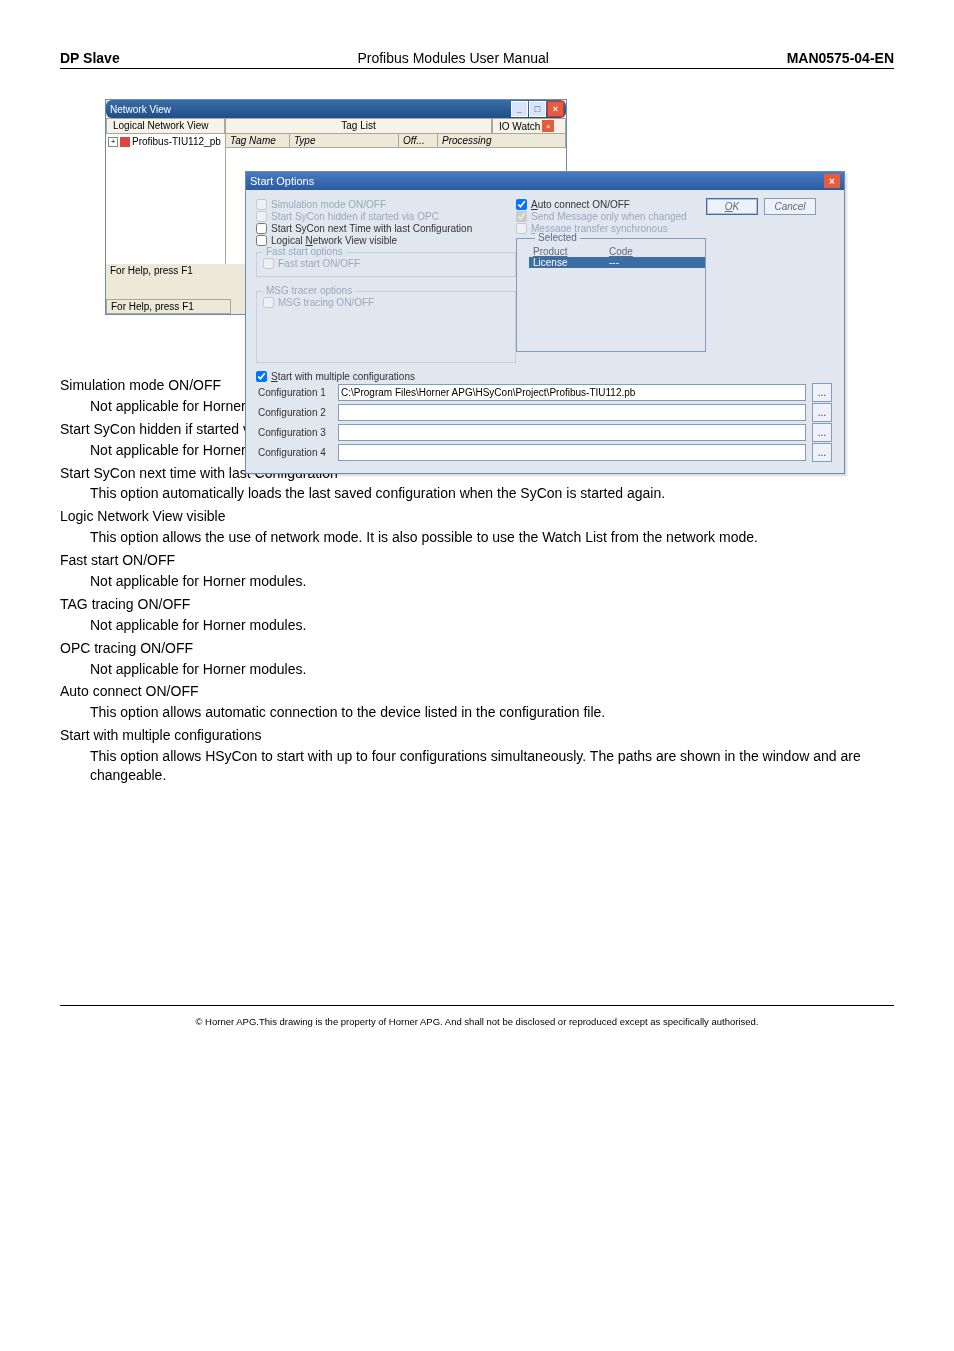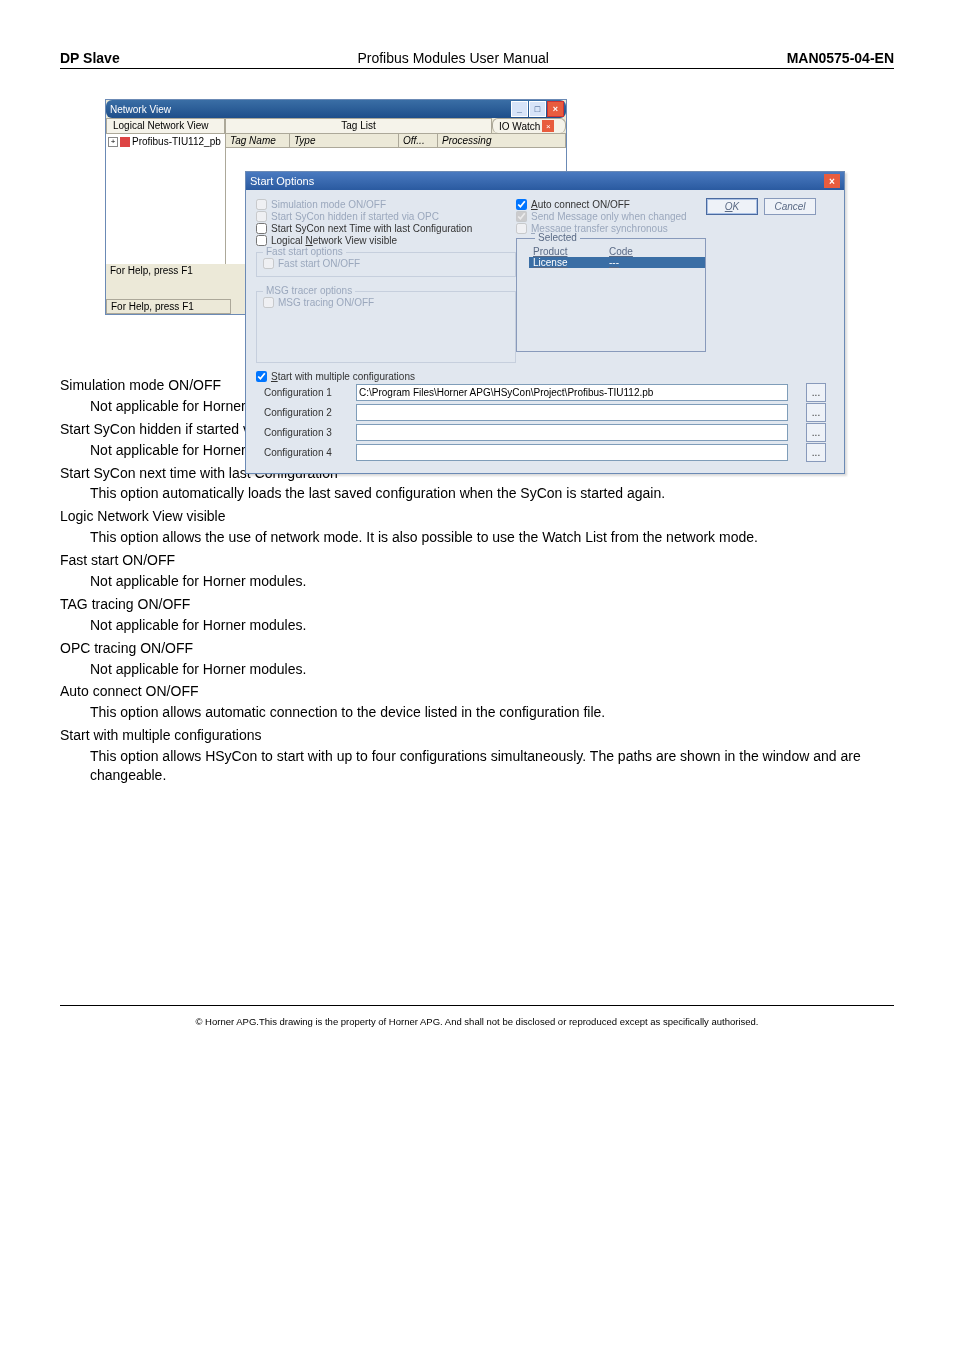--- a/index.html
+++ b/index.html
@@ -99,21 +99,21 @@
   }
   .nv-tab {
     border:1px solid #aca899;
     border-bottom:none;
     background:#f5f3ea;
     padding:1px 6px;
     font-size:10px;
   }
   .nv-tab.left { width:105px; }
   .nv-tab.mid { flex:1; text-align:center;}
-  .nv-tab.right { width:60px; display:flex; align-items:center; gap:2px;border-radius:6px;}
+  .nv-tab.right { width:60px; display:flex; align-items:center; gap:2px;}
   .nv-tab .mini-close {
     width:12px;height:12px;background:#e85c3e;color:#fff;display:flex;align-items:center;justify-content:center;font-size:8px;
   }
   .nv-body { display:flex; height:130px; }
   .nv-side {
     width:115px; border-right:1px solid #aca899; background:#fff; padding:2px; font-size:10px;
   }
   .nv-side .tree-item { display:flex; align-items:center; gap:2px;}
   .tree-icon { width:10px;height:10px;background:#d44; display:inline-block; }
   .nv-main { flex:1; background:#fff; }
@@ -166,21 +166,21 @@
   .selected-box .sb-row { display:flex; }
   .selected-box .sb-row div:first-child { width:76px; padding-left:4px;}
   .selected-box .hl { background:#3a6ea5; color:#fff; }
   .sd-btn {
     border:1px solid #889abb; background:#eef2f8; padding:2px 0; width:70px; text-align:center; font-size:10px;
   }
   .sd-btn:first-child { border:1px solid #4a6aa0; box-shadow: inset 0 0 0 1px #aac1e5; }
   .under { text-decoration: underline; }
 
   .sd-lower { margin-top:8px; color:#333; }
-  .conf-row { display:flex; align-items:center; gap:18px; margin:1px 8px;justify-content:flex-end;}
+  .conf-row { display:flex; align-items:center; gap:6px; margin:1px 2px;justify-content:flex-end;}
   .conf-label { width:74px; font-size:10px; }
   .conf-input {
     flex:1; border:1px solid #7f9db9; background:#fff; height:15px; font-size:10px; padding:0 2px;
   }
   .conf-btn {
     width:18px; height:17px; border:1px solid #889abb; background:#eef2f8; font-size:10px;
     display:flex;align-items:center;justify-content:center;
   }
   .conf-head { font-size:10px; margin:2px 0 1px 0;}
 

